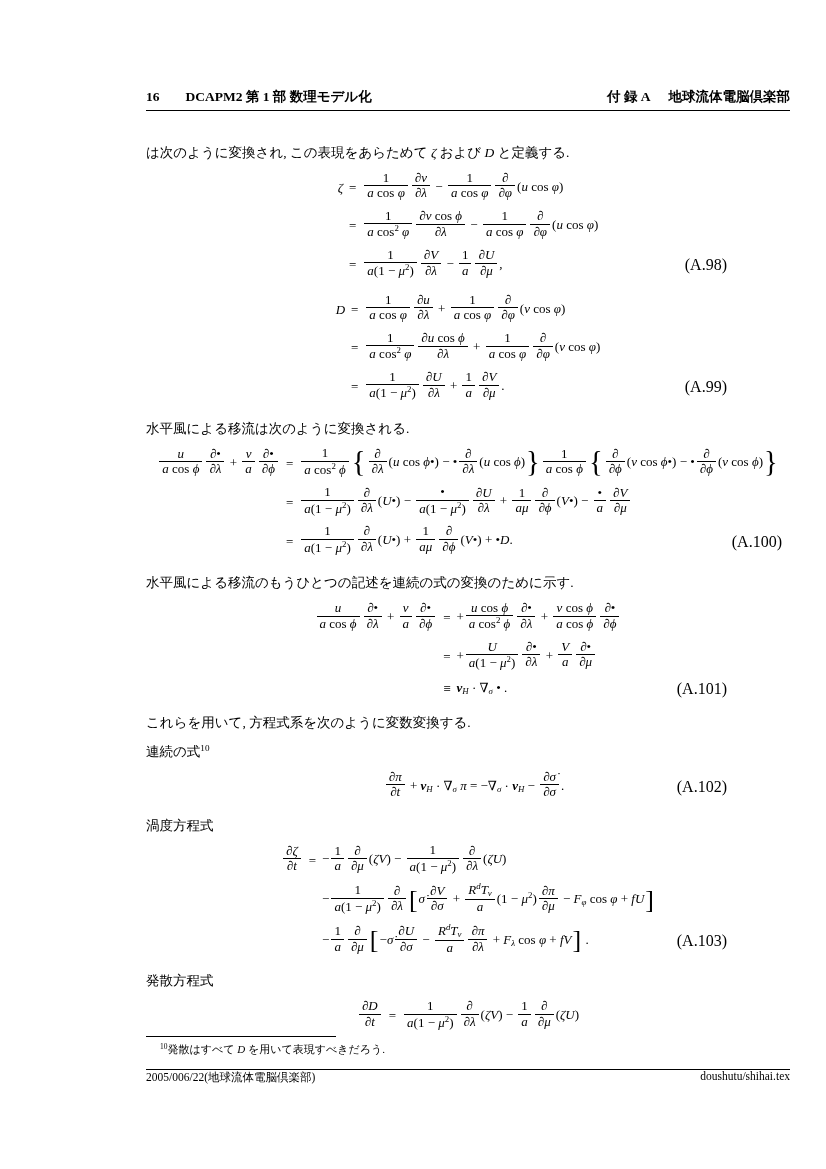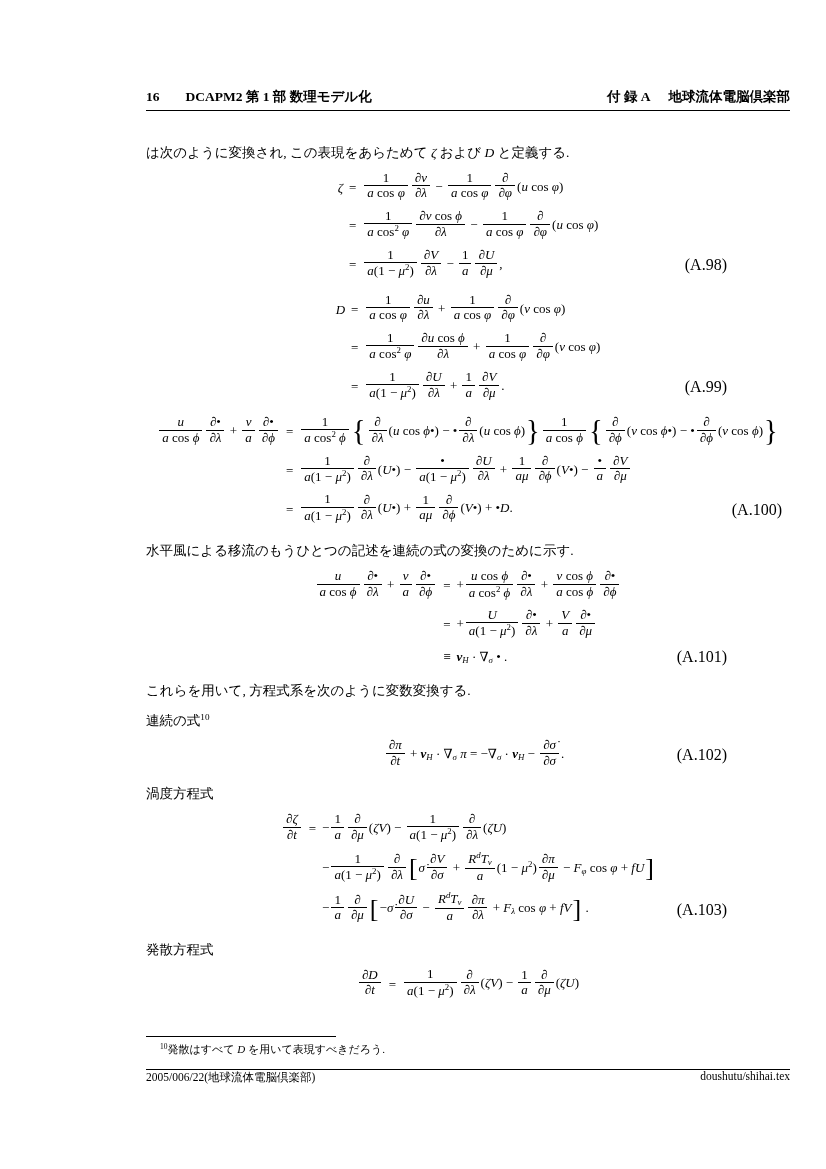--- a/index.html
+++ b/index.html
@@ -190,20 +190,21 @@
                 <span class="fnum"><span class="mr">1</span></span>
                 <span class="fden"><span class="mi">a</span></span>
               </span><span class="frac">
                 <span class="fnum"><span class="mi">∂V</span></span>
                 <span class="fden"><span class="mi">∂μ</span></span>
               </span><span class="mr">.</span></span>
           </div>
         </div>
         <span class="eqnum" style="top: 96.5234px;">(A.99)</span>
       </div>
+      <div class="para"><span class="mr">水平風による移流は次のように変換される.</span></div>
       <div class="eqwrap">
         <div class="eq">
           <div class="eqrow">
             <span class="eqcell lhs"><span class="frac">
                 <span class="fnum"><span class="mi">u</span></span>
                 <span class="fden"><span class="mi">a</span><span class="mr"> cos </span><span class="mi">ϕ</span></span>
               </span><span class="frac">
                 <span class="fnum"><span class="mi">∂</span><span class="mr">•</span></span>
                 <span class="fden"><span class="mi">∂λ</span></span>
               </span><span class="mr"> + </span><span class="frac">

